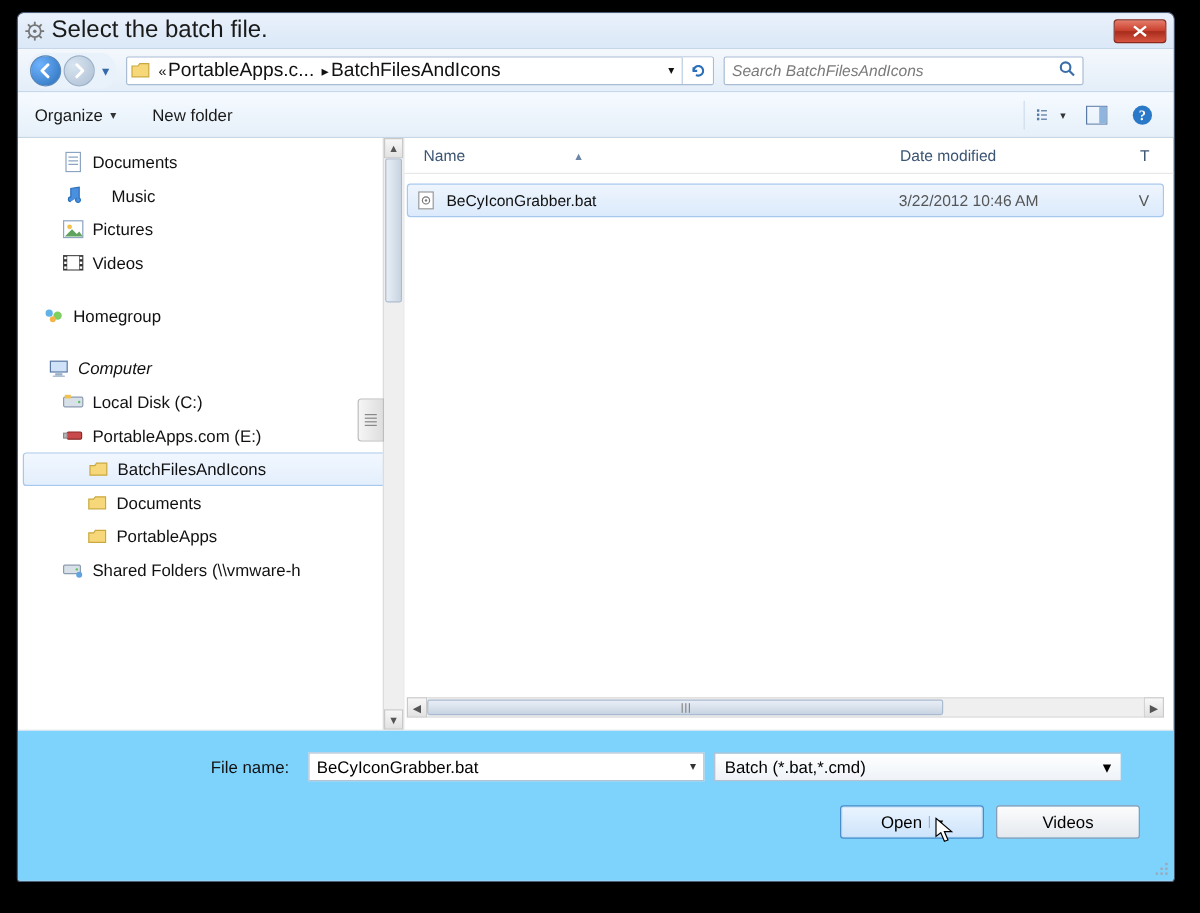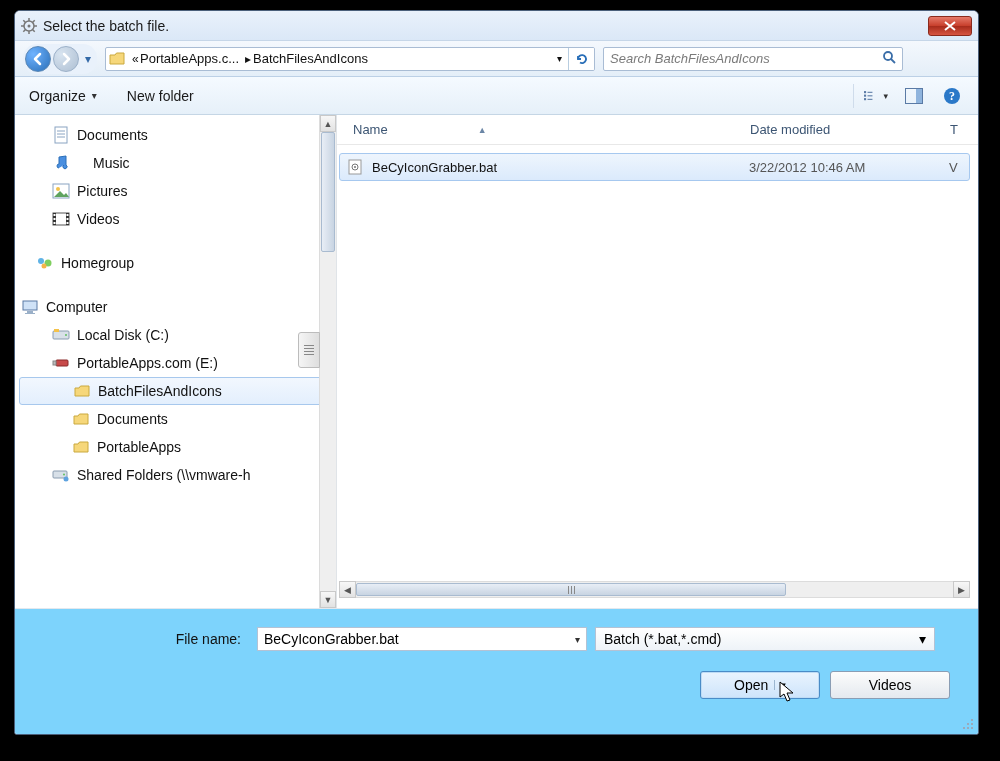--- a/index.html
+++ b/index.html
@@ -32,21 +32,21 @@
     align-items: center;
     padding: 0 2px 0 6px;
     border-bottom: 1px solid #c6d6e8;
   }
   .titlebar .app-icon {
     width: 16px; height: 16px;
     display: flex; align-items: center; justify-content: center;
     color: #666;
     margin-right: 6px;
   }
-  .titlebar .title { font-size: 14px; color: #1a1a1a; }
+  .titlebar .title { font-size: 20px; color: #1a1a1a; }
   .titlebar .spacer { flex: 1; }
   .close-btn {
     width: 44px; height: 20px;
     background: linear-gradient(#e67a6a, #c8402d 48%, #a82c1c 52%, #d65440);
     border: 1px solid #8a2a1d;
     border-radius: 3px;
     display: flex; align-items: center; justify-content: center;
     margin-right: 4px;
   }
   .close-btn svg { width: 12px; height: 10px; }
@@ -102,21 +102,21 @@
   }
   .bc-icon {
     width: 22px;
     height: 22px;
     display: flex; align-items: center; justify-content: center;
   }
   .bc-sep {
     width: 10px; text-align: center; color: #111; font-size: 12px;
     padding: 0 4px;
   }
-  .bc-item { font-size: 13px; color: #111; padding: 0 2px; white-space: nowrap;}
+  .bc-item { font-size: 16px; color: #111; padding: 0 2px; white-space: nowrap;}
   .bc-dropdown {
     margin-left: auto;
     padding: 0 6px;
     color: #111;
     font-size: 10px;
   }
   .refresh-btn {
     width: 26px; height: 24px;
     border-left: 1px solid #b8cde0;
     display: flex; align-items: center; justify-content: center;
@@ -478,21 +478,21 @@
             <span class="t-icon">
               <svg width="18" height="16" viewBox="0 0 18 16">
                 <circle cx="5" cy="6" r="3" fill="#5fb3e6"></circle>
                 <circle cx="12" cy="8" r="3.5" fill="#7fcf5f"></circle>
                 <circle cx="8" cy="11" r="2.5" fill="#f4b44a"></circle>
               </svg>
             </span>
             <span class="t-label">Homegroup</span>
           </div>
           <div class="tree-spacer"></div>
-          <div class="tree-item" style="padding-left: 5px;">
+          <div class="tree-item" style="padding-left: 24px; font-style: italic;">
             <span class="t-icon">
               <svg width="18" height="16" viewBox="0 0 18 16">
                 <rect x="2" y="2" width="14" height="9" fill="#cfe2f7" stroke="#5a7aa5"></rect>
                 <rect x="6" y="12" width="6" height="2" fill="#9ab0c8"></rect>
                 <rect x="4" y="14" width="10" height="1" fill="#9ab0c8"></rect>
               </svg>
             </span>
             <span class="t-label">Computer</span>
           </div>
           <div class="tree-item" style="padding-left: 36px;">

